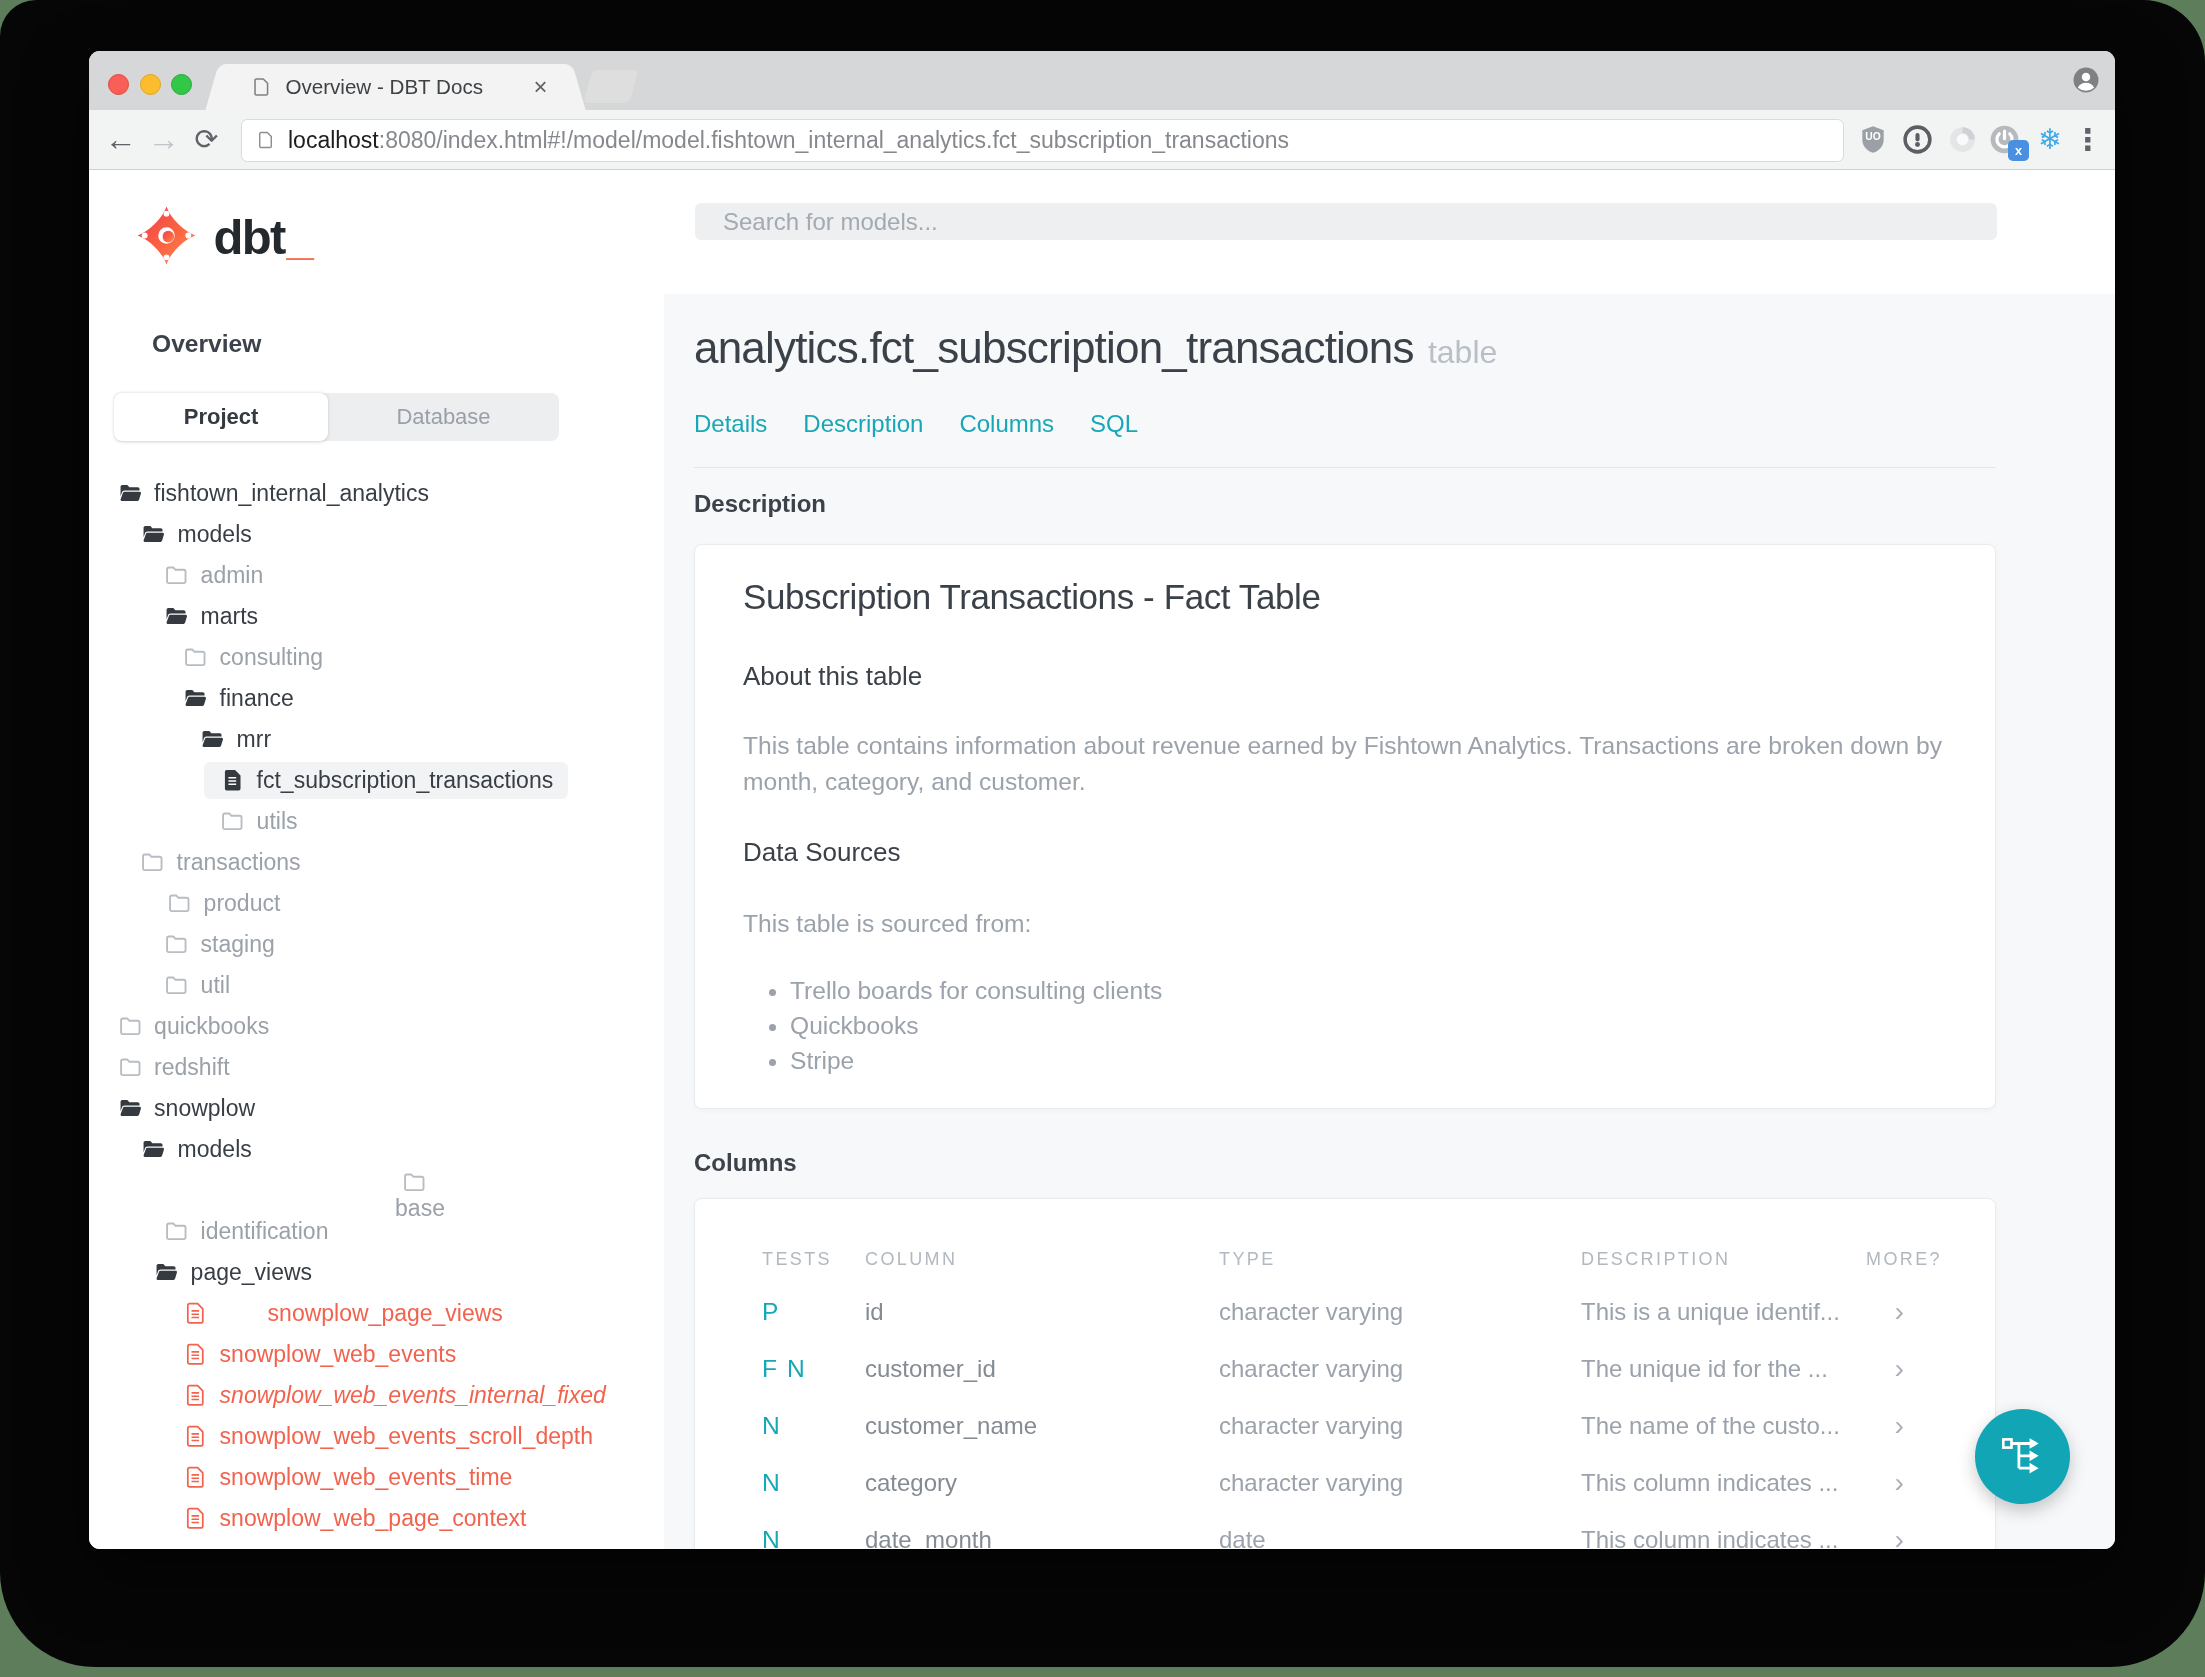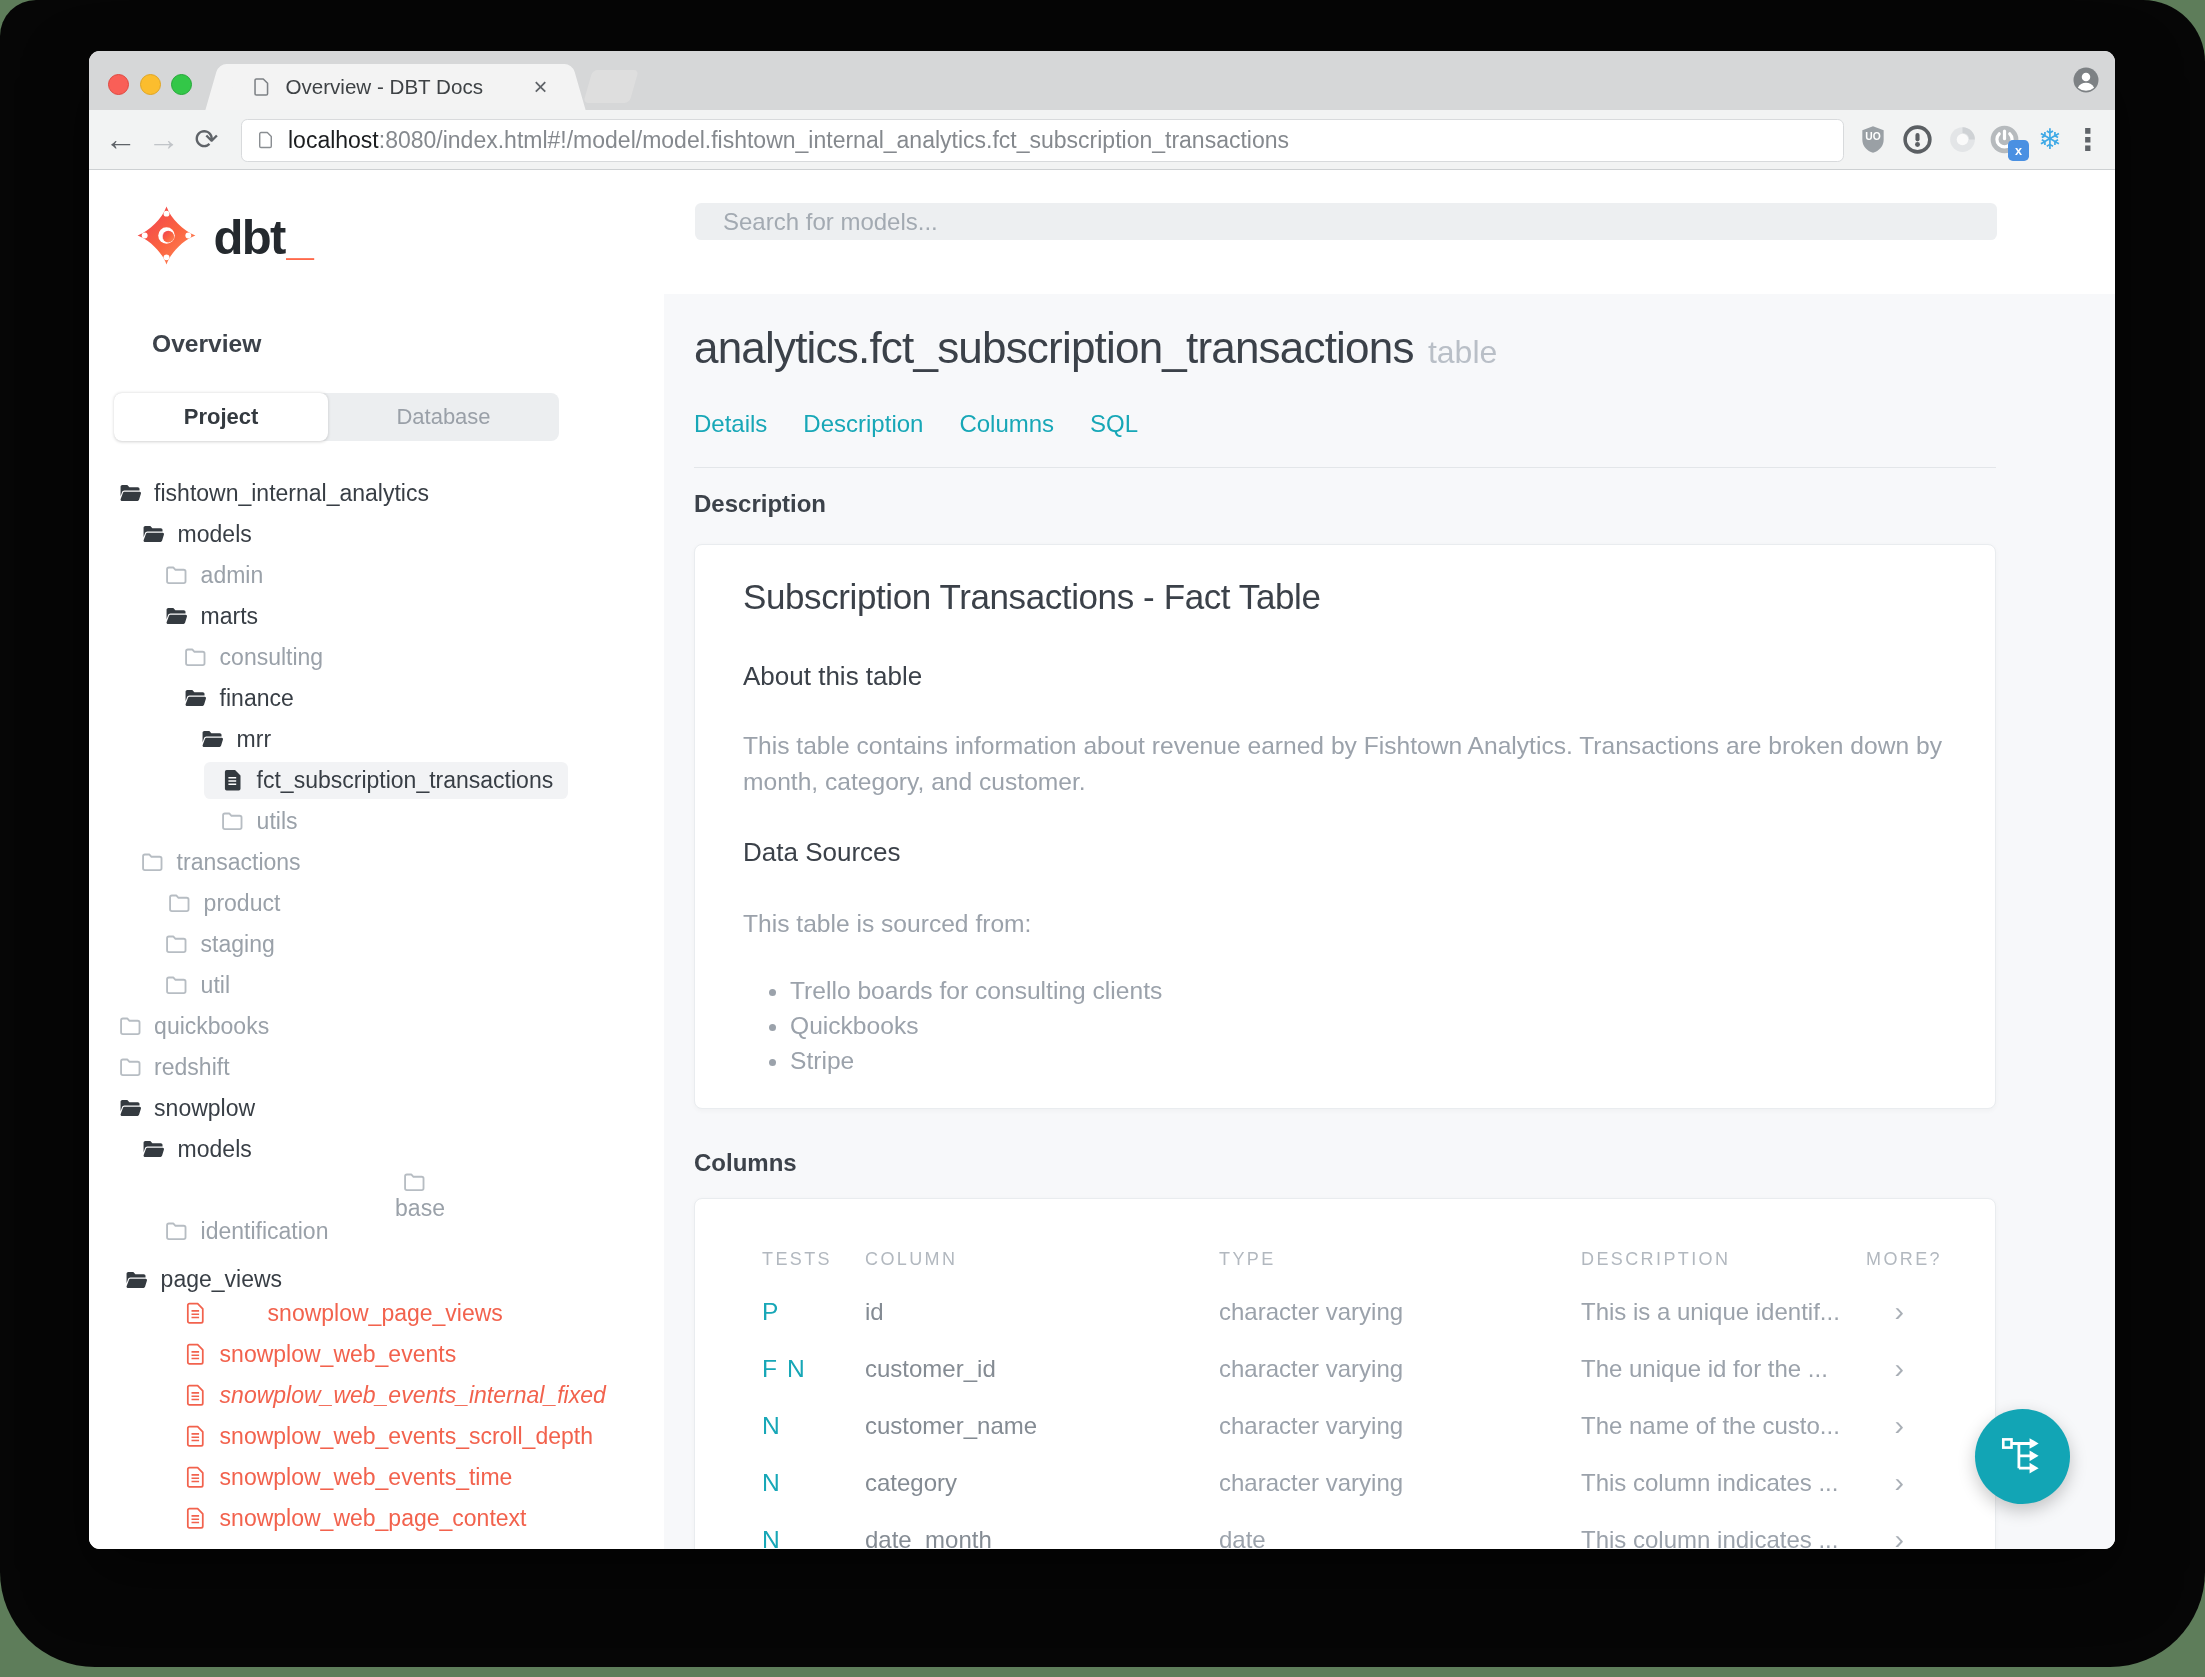--- a/index.html
+++ b/index.html
@@ -358,21 +358,21 @@
     <span class="tree-label">base</span>
   </div>
           <div class="tree-row tone-muted" style="padding-left: 75px;">
     <span class="tree-icon">
               <svg viewBox="0 0 24 24">
                 <path fill="none" stroke="currentColor" stroke-width="1.8" stroke-linejoin="round" d="M3 6.2c0-1 .8-1.8 1.8-1.8h4.4l2 2.2h8c1 0 1.8.8 1.8 1.8v9.4c0 1-.8 1.8-1.8 1.8H4.8c-1 0-1.8-.8-1.8-1.8V6.2z"></path>
               </svg>
             </span>
     <span class="tree-label">identification</span>
   </div>
-          <div class="tree-row tone-dark" style="padding-left: 35px; align-items: flex-end;">
+          <div class="tree-row tone-dark" style="padding-left: 65px;">
     <span class="tree-icon">
               <svg viewBox="0 0 24 24">
                 <path fill="currentColor" d="M4.2 4h4.9l2 2.2h8.2c1 0 1.7.8 1.7 1.7v1.3H6.3c-1.1 0-2.1.7-2.4 1.8L2.5 15V5.7C2.5 4.8 3.3 4 4.2 4z"></path>
                 <path fill="currentColor" d="M6.6 10.6h14.6c.8 0 1.4.8 1.2 1.6l-1.8 5.9c-.3.9-1.1 1.5-2 1.5H4.1c-.9 0-1.6-.7-1.6-1.6 0-.2 0-.3.1-.5l2.1-5.6c.3-.8 1-1.3 1.9-1.3z"></path>
               </svg>
             </span>
     <span class="tree-label">page_views</span>
   </div>
           <div class="tree-row tone-red" style="padding-left: 94px; gap: 48px;">
     <span class="tree-icon">

